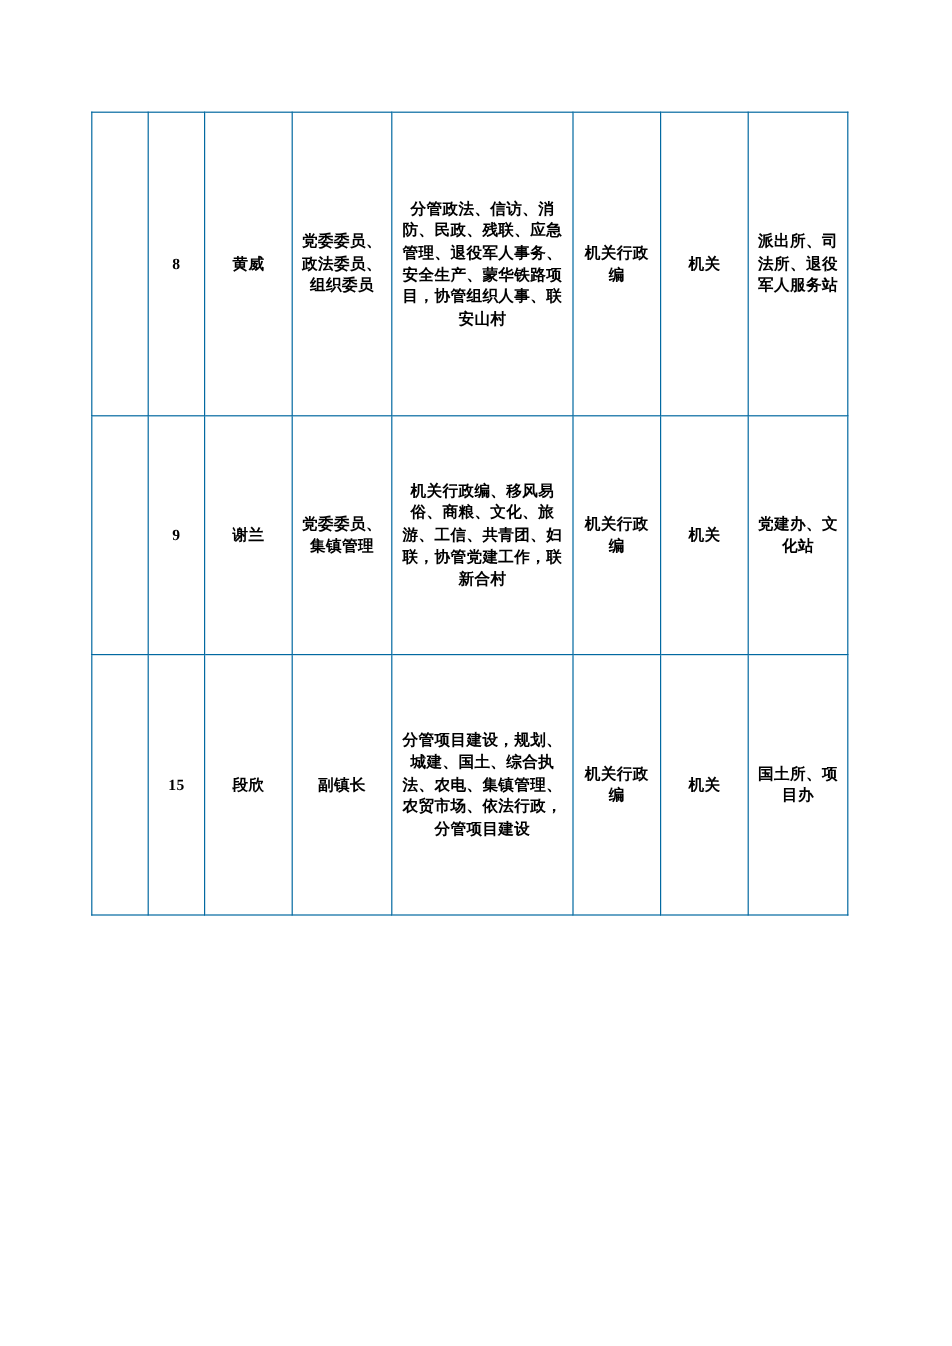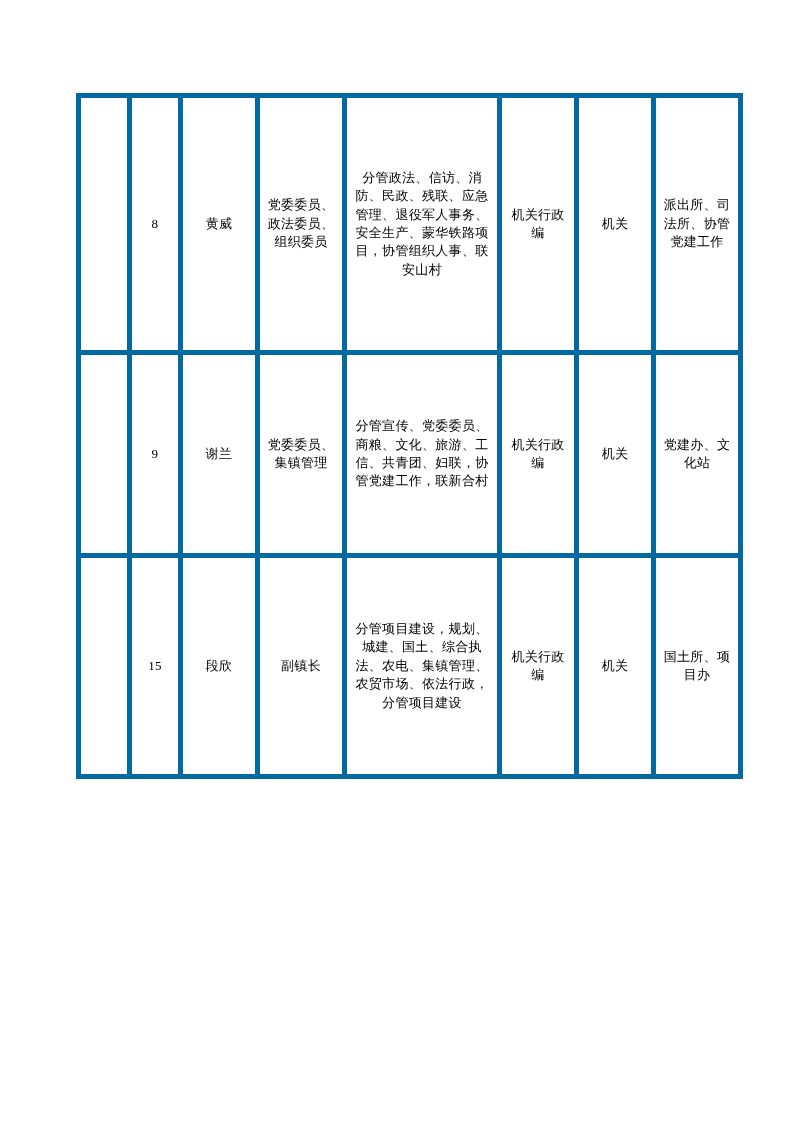--- a/index.html
+++ b/index.html
@@ -24,28 +24,29 @@
   }
   .doc-table {
     position: absolute;
     left: 76px;
     top: 93px;
     width: 570px;
     border-collapse: collapse;
     table-layout: fixed;
   }
   .doc-table td {
-    border: 5px solid #0369a1;
+    border: 1px solid #0369a1;
     vertical-align: middle;
     text-align: center;
     padding: 4px 5px;
     font-size: 13px;
     line-height: 1.42;
     letter-spacing: 0.3px;
     word-break: break-all;
+    font-weight: bold;
   }
   .col-spacer  { width: 36px; }
   .col-index   { width: 36px; }
   .col-name    { width: 62px; }
   .col-post    { width: 72px; }
   .col-duty    { width: 140px; }
   .col-estab   { width: 62px; }
   .col-unit    { width: 62px; }
   .col-office  { width: 72px; }
 
@@ -74,28 +75,28 @@
   <table class="doc-table">
     <tbody>
       <tr class="row-1">
         <td class="col-spacer cell-spacer"></td>
         <td class="col-index cell-index">8</td>
         <td class="col-name cell-name">黄威</td>
         <td class="col-post cell-post">党委委员、政法委员、组织委员</td>
         <td class="col-duty cell-duty">分管政法、信访、消防、民政、残联、应急管理、退役军人事务、安全生产、蒙华铁路项目，协管组织人事、联安山村</td>
         <td class="col-estab cell-estab">机关行政编</td>
         <td class="col-unit cell-unit">机关</td>
-        <td class="col-office cell-office">派出所、司法所、协管党建工作</td>
+        <td class="col-office cell-office">派出所、司法所、退役军人服务站</td>
       </tr>
       <tr class="row-2">
         <td class="col-spacer cell-spacer"></td>
         <td class="col-index cell-index">9</td>
         <td class="col-name cell-name">谢兰</td>
         <td class="col-post cell-post">党委委员、集镇管理</td>
-        <td class="col-duty cell-duty">分管宣传、党委委员、商粮、文化、旅游、工信、共青团、妇联，协管党建工作，联新合村</td>
+        <td class="col-duty cell-duty">机关行政编、移风易俗、商粮、文化、旅游、工信、共青团、妇联，协管党建工作，联新合村</td>
         <td class="col-estab cell-estab">机关行政编</td>
         <td class="col-unit cell-unit">机关</td>
         <td class="col-office cell-office">党建办、文化站</td>
       </tr>
       <tr class="row-3">
         <td class="col-spacer cell-spacer"></td>
         <td class="col-index cell-index">15</td>
         <td class="col-name cell-name">段欣</td>
         <td class="col-post cell-post">副镇长</td>
         <td class="col-duty cell-duty">分管项目建设，规划、城建、国土、综合执法、农电、集镇管理、农贸市场、依法行政，分管项目建设</td>

